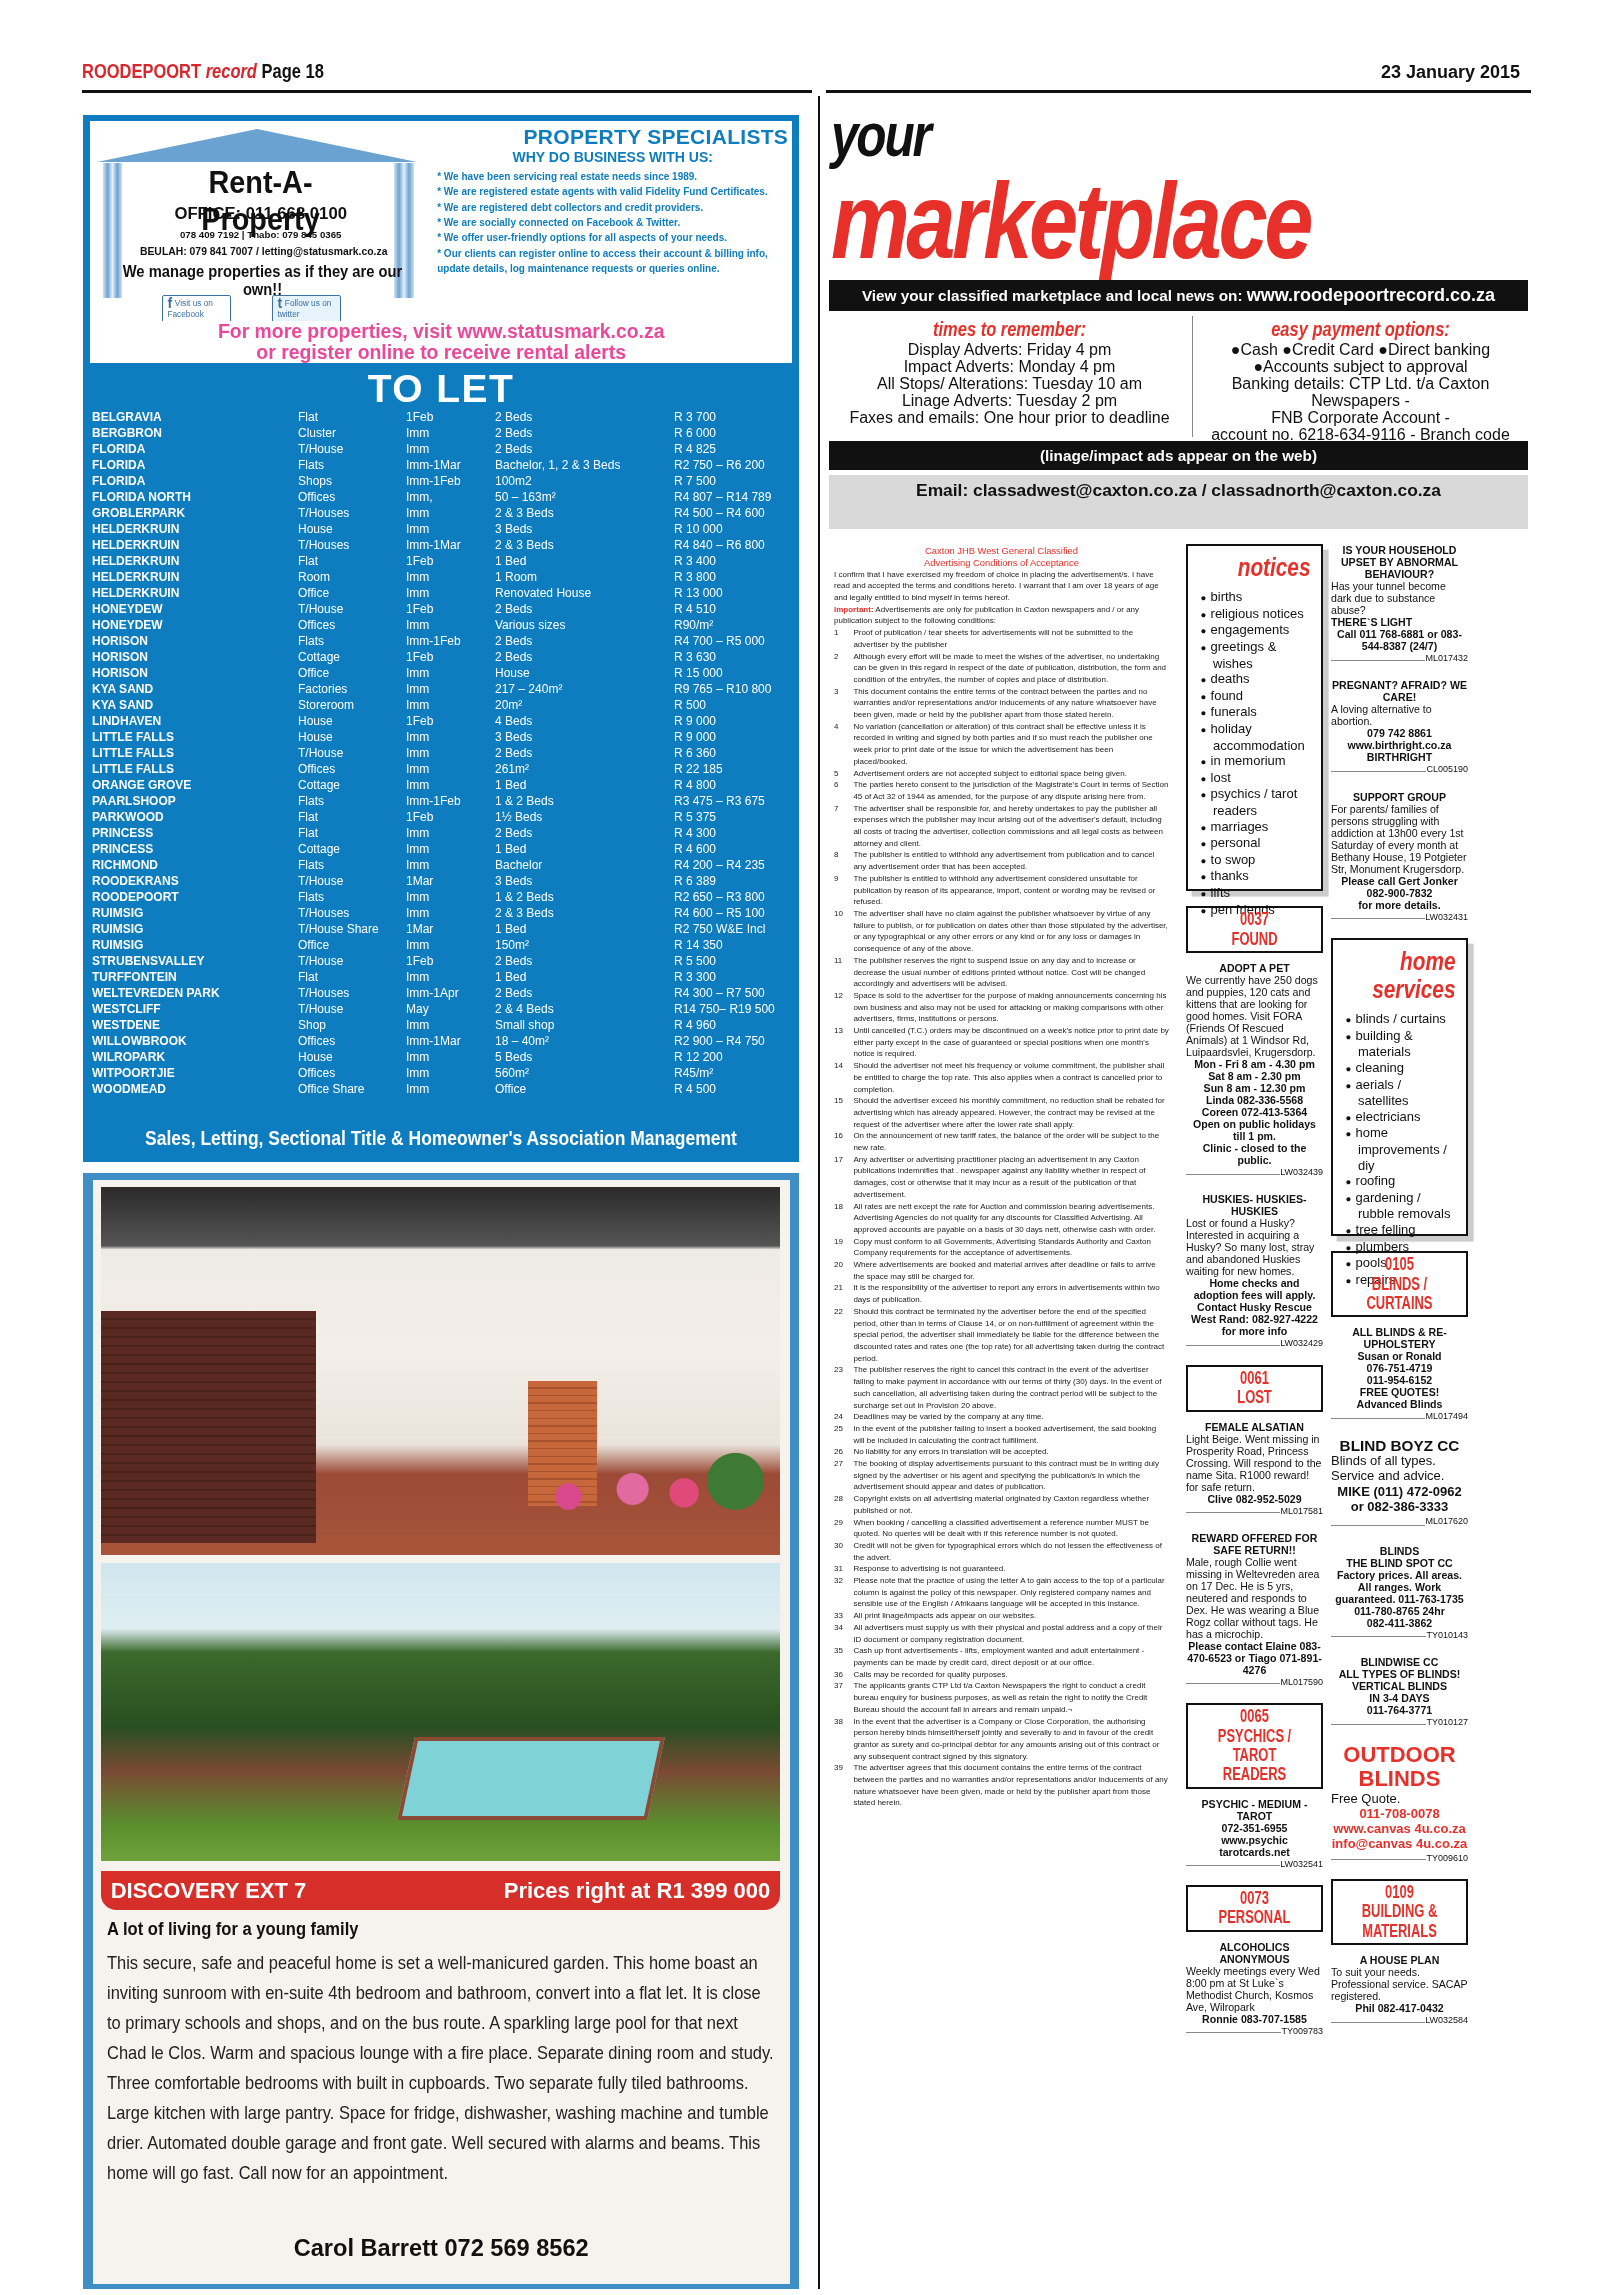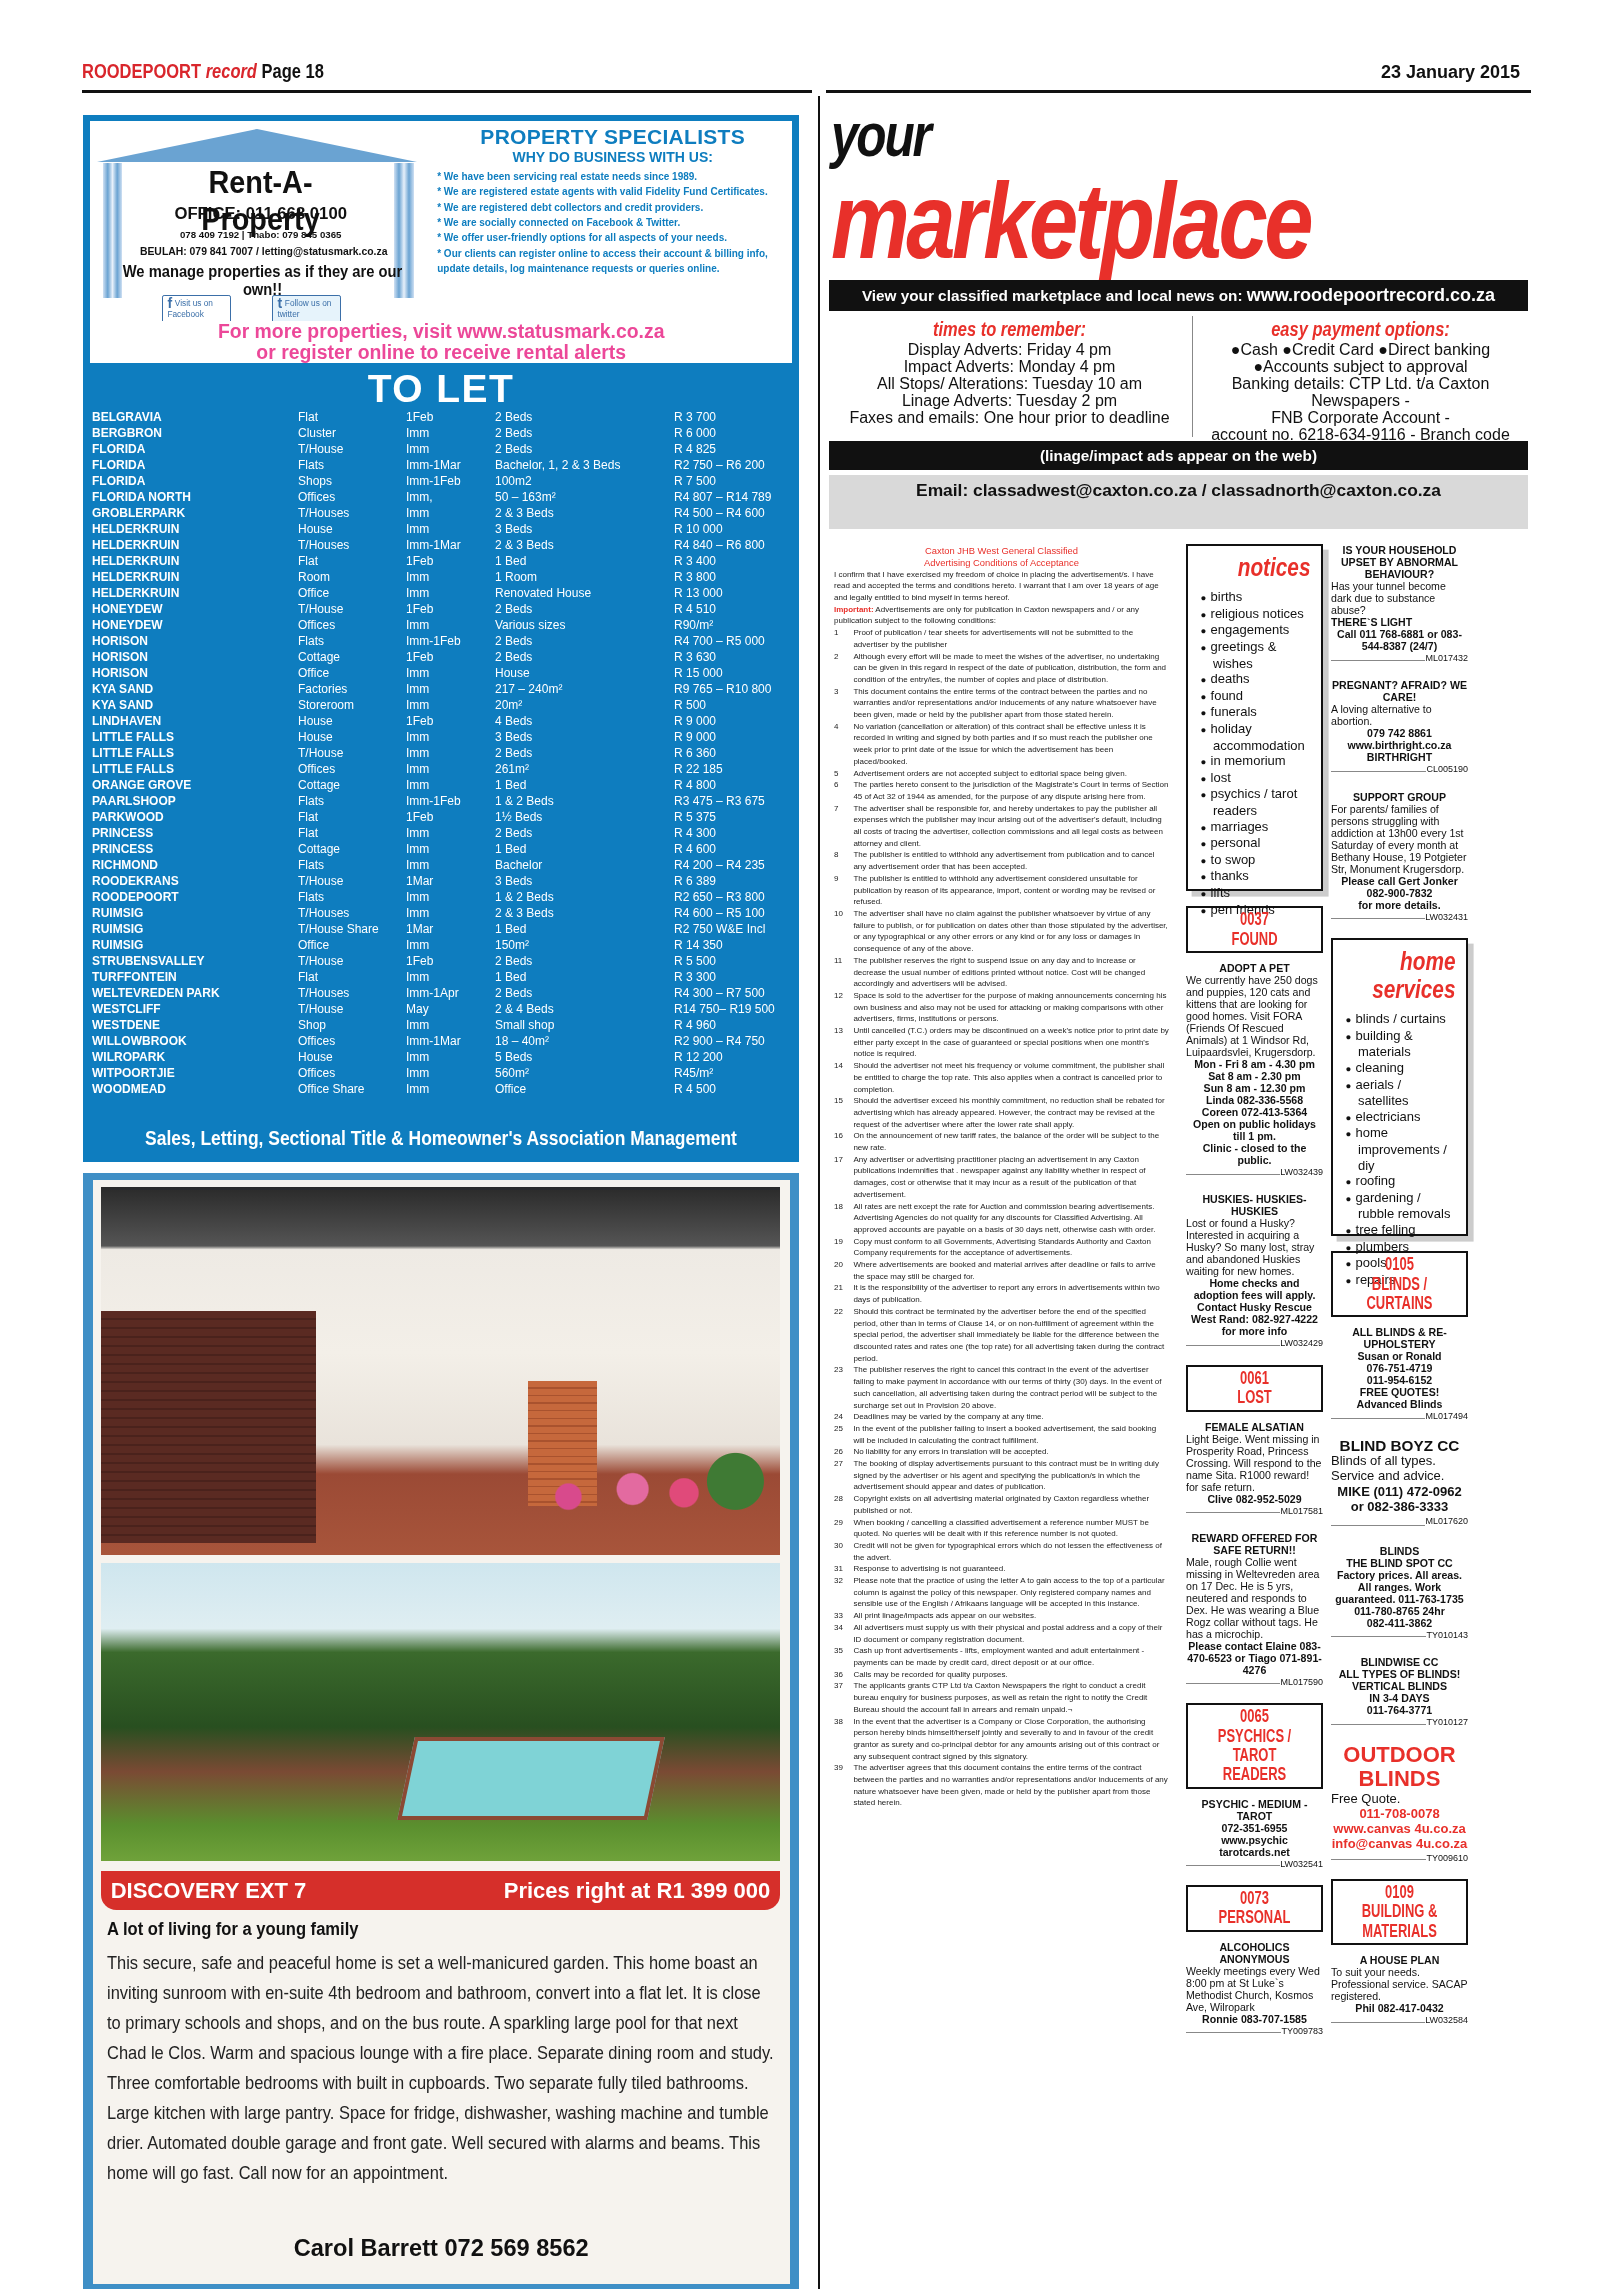--- a/index.html
+++ b/index.html
@@ -20,21 +20,21 @@
   .pillar{position:absolute;top:42px;width:19.4px;height:135px;background:linear-gradient(90deg,#cfe0f3,#6aa3d2,#e7f0fa,#6aa3d2,#cfe0f3)}
   .rap-title{position:absolute;left:56px;top:43px;width:229px;text-align:center;font-size:32px;font-weight:bold;font-family:"Liberation Sans",sans-serif;transform:scaleX(.9)}
   .rap-office{position:absolute;left:42px;top:83px;width:257px;text-align:center;font-size:16.7px;font-weight:bold}
   .rap-nums{position:absolute;left:42px;top:108px;width:257px;text-align:center;font-size:9.7px;font-weight:bold}
   .rap-beulah{position:absolute;left:21px;top:125px;width:305px;text-align:center;font-size:10.4px;font-weight:bold}
   .rap-manage{position:absolute;left:5.6px;top:142px;width:333px;text-align:center;font-size:16px;font-weight:bold;transform:scaleX(.92)}
   .social{position:absolute;top:174px;height:29px;border:1.4px solid #3b6fa8;border-radius:2.1px;font-size:8.3px;color:#3b6fa8;padding:2.1px 4.2px;line-height:11px}
   .bullets{position:absolute;left:7px;top:208px;width:330px;font-size:9.7px;line-height:11px}
   .bullets .row{display:flex;justify-content:space-between}
   .spec{position:absolute;left:347px;top:4.2px;width:351px;color:#0e7dbf}
-  .spec h2{font-size:21px;text-align:center;font-weight:900;letter-spacing:0.3px}
+  .spec h2{font-size:21px;text-align:right;font-weight:900;letter-spacing:0.3px}
   .spec h3{font-size:14px;text-align:center;font-weight:bold;margin-bottom:4.2px}
   .spec li{list-style:none;font-size:10px;font-weight:bold;line-height:15.3px}
   .visit{position:absolute;left:0;top:205px;width:100%;text-align:center;color:#ec4899;font-weight:900;font-size:20px;line-height:23.6px}
   #tolet{position:absolute;left:0;top:250px;width:100%;text-align:center;color:#fff;font-size:39px;font-weight:900;letter-spacing:1.4px}
   #lettable{position:absolute;left:7px;top:292px;width:701px;color:#fff;font-size:12px;border-collapse:collapse}
   #lettable td{padding:0;height:16px;white-space:nowrap}
   #lettable td.area{font-weight:bold;width:206px}
   #lettable td.type{width:108px}
   #lettable td.avail{width:89px}
   #lettable td.size{width:179px}

